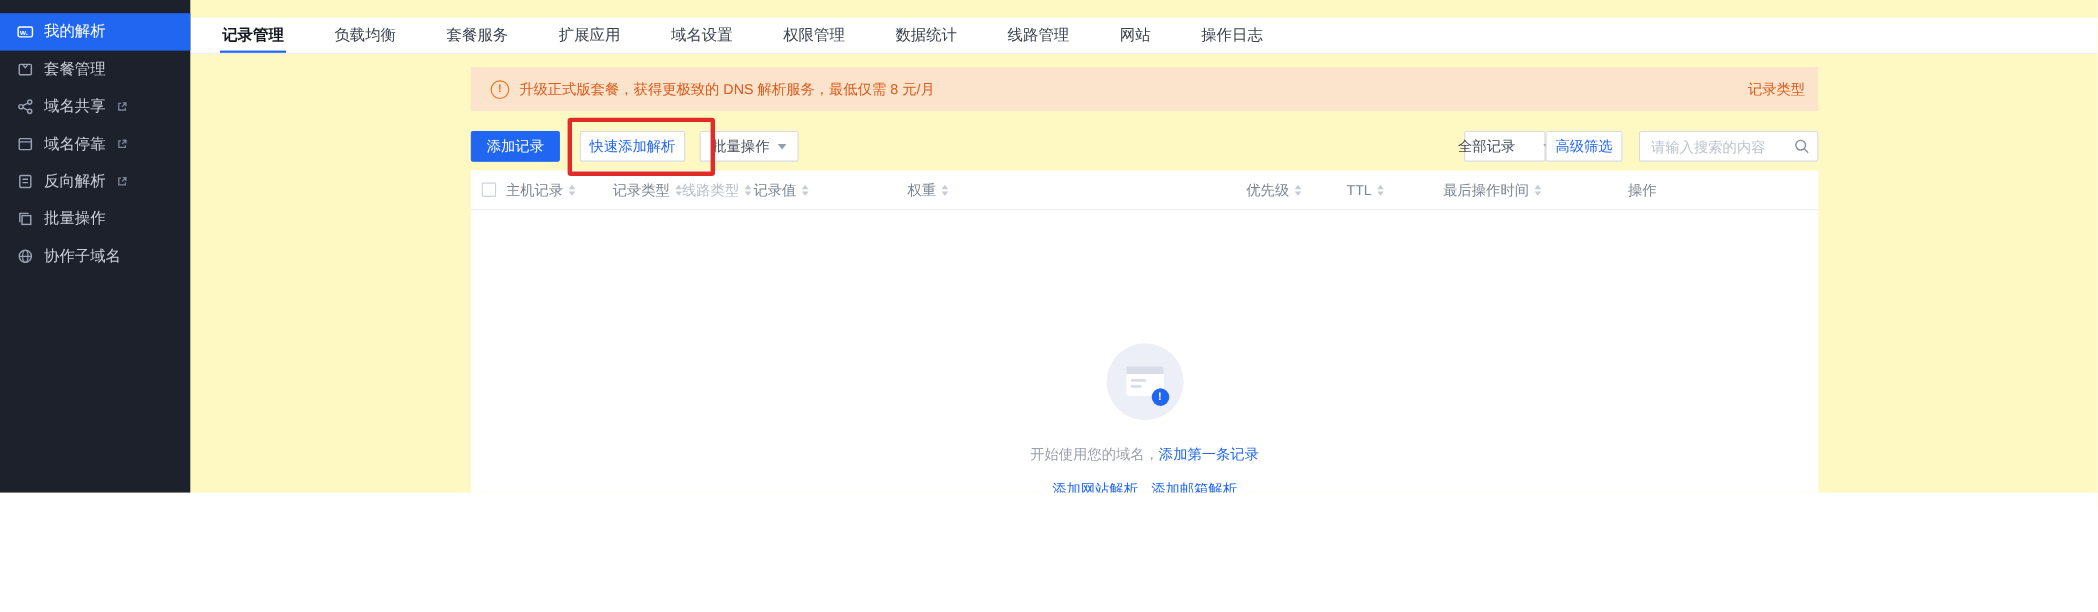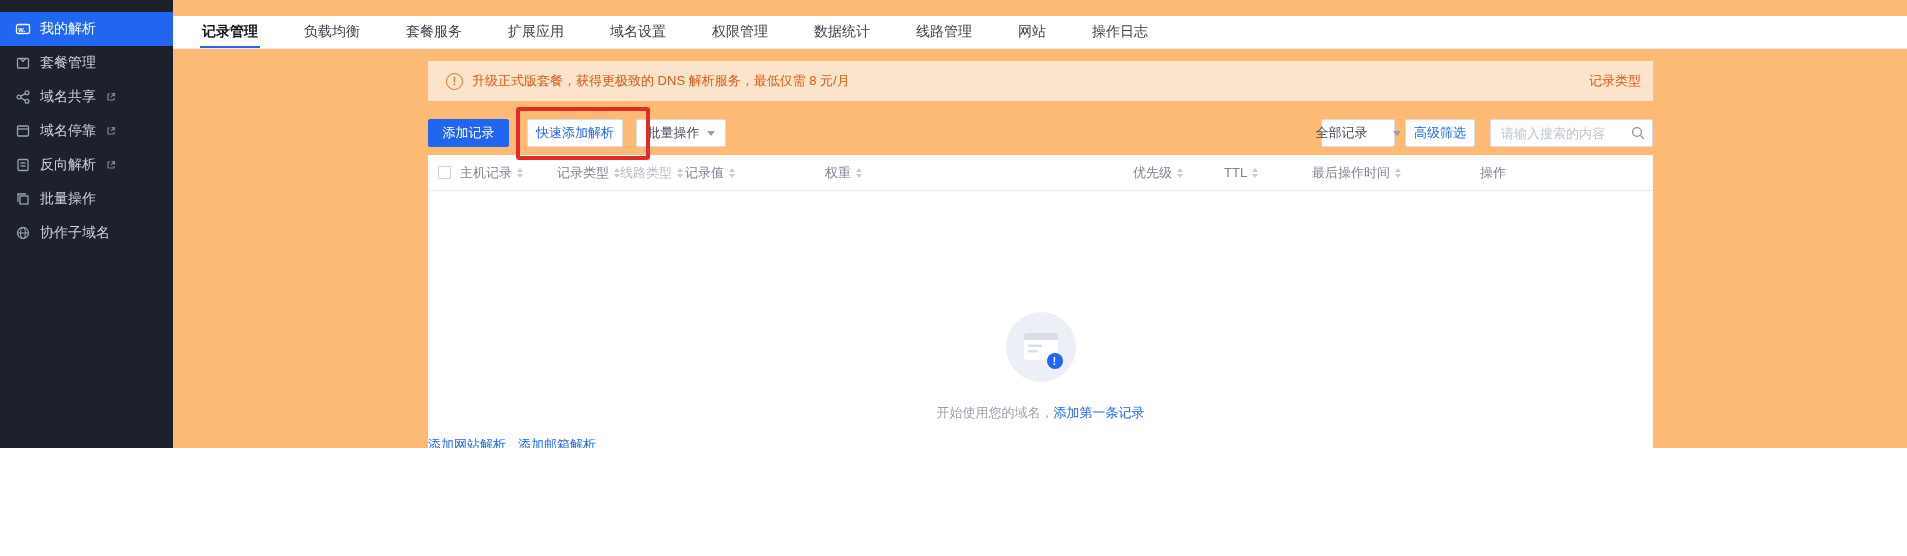--- a/index.html
+++ b/index.html
@@ -1,16 +1,16 @@
 <!DOCTYPE html>
 <html><head>
 <meta charset="utf-8">
 <style>
   html,body{margin:0;padding:0}
-  .page{position:relative;width:1907px;height:448px;background:#fdba74;overflow:hidden;
+  .page{position:relative;width:1907px;height:448px;background:#fef9c3;overflow:hidden;
         font-family:"Liberation Sans",sans-serif;}
 
   
   .sidebar{position:absolute;left:0;top:0;width:173px;height:556px;background:#1c212c;
            padding-top:12px;box-sizing:border-box;z-index:2}
   .side-item{height:34px;display:flex;align-items:center;padding-left:15px;gap:9px;
              color:#ccd0da;font-size:14px;cursor:pointer;white-space:nowrap}
   .side-item svg{color:#99a1b3;flex:none}
   .side-item.active{background:#2066f0;color:#fff}
   .side-item.active svg{color:#fff}
@@ -36,21 +36,21 @@
 
   
   .toolbar{position:absolute;left:428px;top:119px;width:1225px;height:28px;display:flex;align-items:center}
   .btn{height:28px;box-sizing:border-box;border:1px solid #d7dbe3;background:#fff;border-radius:2px;
        font-size:13px;font-family:inherit;display:inline-flex;align-items:center;justify-content:center;
        cursor:pointer;padding:0 6px;color:#444b59;white-space:nowrap}
   .btn.primary{background:#2066f0;border-color:#2066f0;color:#fff;width:81px}
   .btn.quick{color:#2066f0;width:96px;margin-left:18px}
   .btn.batch{margin-left:13px;width:90px;gap:7px}
   .btn.filter{width:74px;gap:25px}
-  .btn.advanced{color:#2066f0;width:70px;margin-left:10px}
+  .btn.advanced{color:#2066f0;width:70px;}
   .caret{width:0;height:0;border-left:4px solid transparent;border-right:4px solid transparent;
          border-top:5px solid #969dab}
   .spacer{flex:1}
   .search{margin-left:15px;width:163px;height:28px;position:relative}
   .search input{width:100%;height:100%;box-sizing:border-box;border:1px solid #d7dbe3;border-radius:2px;
                 padding:0 30px 0 10px;font-size:13px;color:#333;font-family:inherit;outline:none}
   .search input::placeholder{color:#bdc3cf}
   .search .sicon{position:absolute;right:8px;top:7px;cursor:pointer;line-height:0}
 
   
@@ -71,21 +71,21 @@
 
   
   .empty{position:absolute;left:0;width:100%;top:157px;text-align:center}
   .empty-circle{width:70px;height:70px;border-radius:50%;background:#eceff5;margin:0 auto;
                 display:flex;align-items:center;justify-content:center;position:relative}
   .empty-badge{position:absolute;right:13px;bottom:13px;width:16px;height:16px;border-radius:50%;
                background:#2066f0;color:#fff;font-size:10px;font-weight:bold;
                display:flex;align-items:center;justify-content:center}
   .empty-msg{margin:22px 0 0;font-size:13px;color:#9aa1ad}
   .empty-msg a{color:#2066f0;text-decoration:none;cursor:pointer}
-  .empty-links{margin:14px 0 0;font-size:13px;display:flex;justify-content:flex-start;gap:12px}
+  .empty-links{margin:14px 0 0;font-size:13px;display:flex;justify-content:center;gap:12px}
   .empty-links a{color:#2066f0;text-decoration:none;cursor:pointer}
 </style>
 </head>
 <body>
 
 <div class="page">
 
   <aside class="sidebar">
 
     <div class="side-item active">

